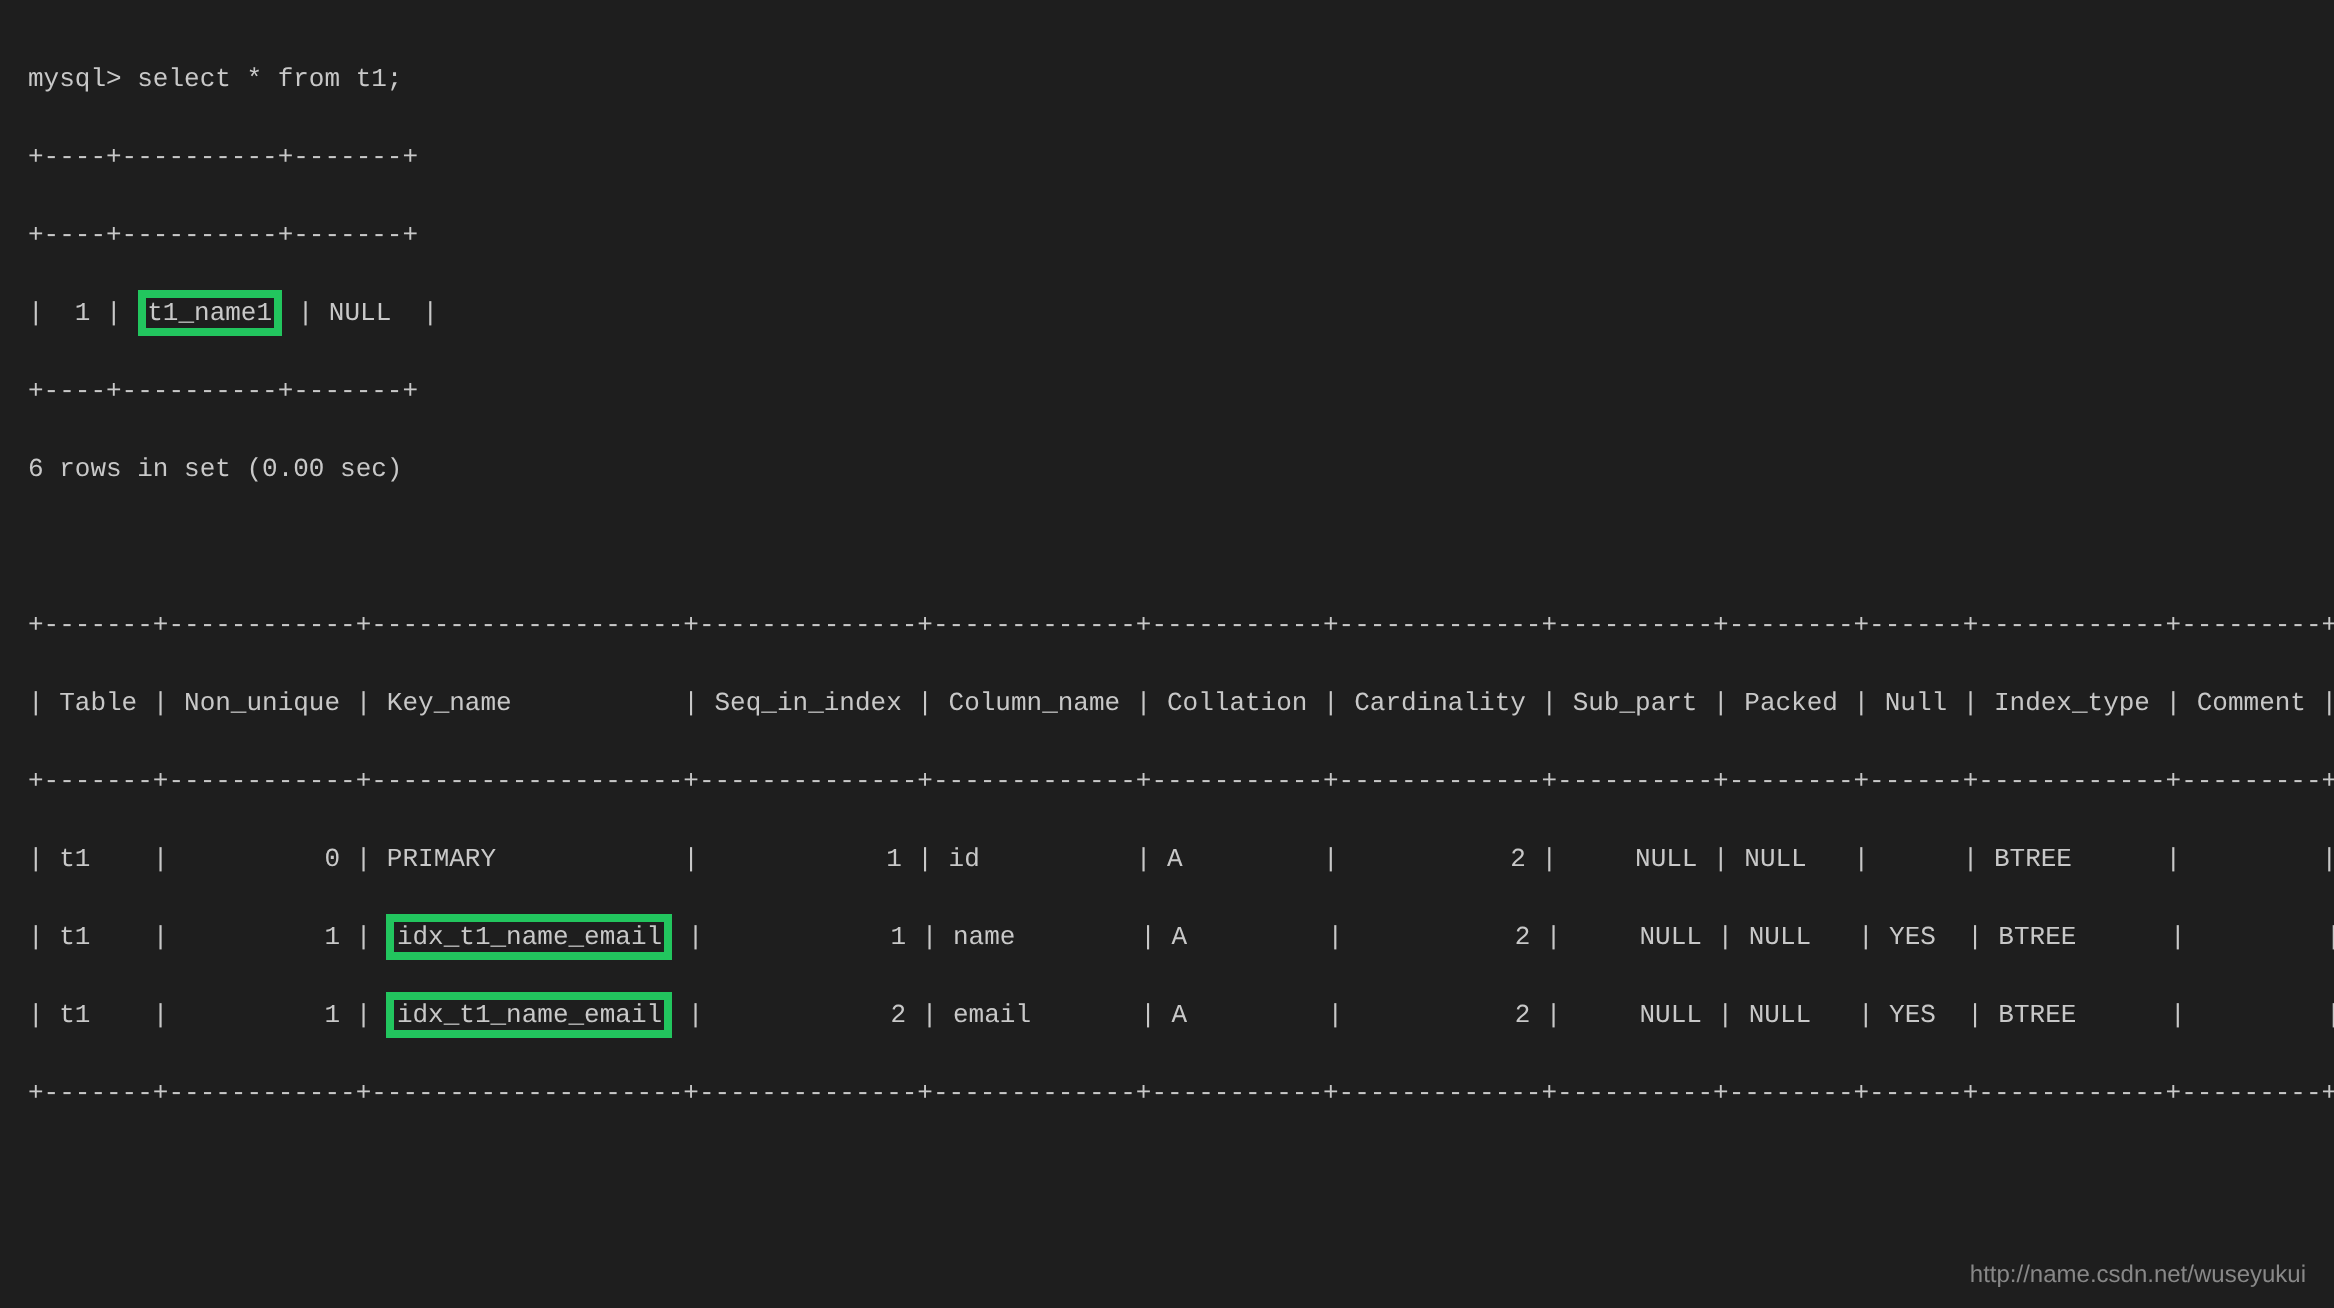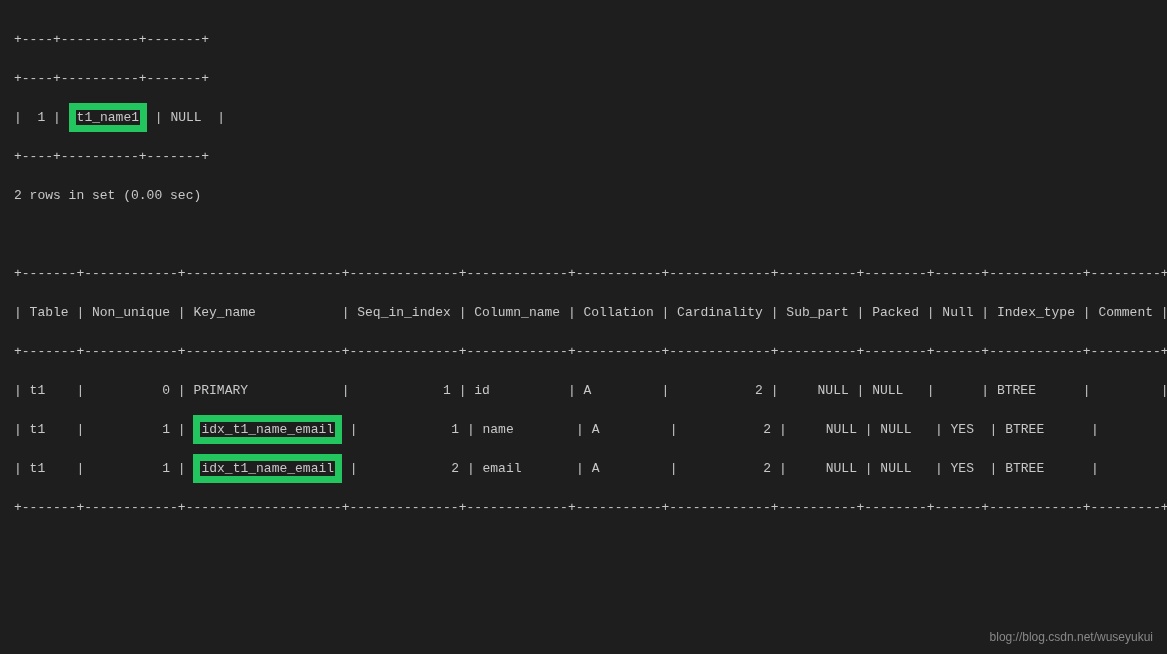--- a/index.html
+++ b/index.html
@@ -24,46 +24,47 @@
       right: 14px;
       color: #888;
       font-size: 12px;
       font-family: Arial, sans-serif;
     }
     .line {
       display: block;
       white-space: pre;
     }
     .inline-box {
-      border: 7px solid #22c55e;
+      border: 4px solid #22c55e;
       display: inline;
       padding: 0 1px;
     }
   </style>
 </head>
 <body>
 
 <div class="terminal">
+<span class="line">mysql&gt; select * from t1;</span>
 <span class="line">+----+----------+-------+</span>
 <span class="line">+----+----------+-------+</span>
 <span class="line">|  1 | <span class="inline-box">t1_name1</span> | NULL  |</span>
 <span class="line">+----+----------+-------+</span>
-<span class="line">2 rows in set (0.00 sec)</span>
+<span class="line">6 rows in set (0.00 sec)</span>
 <span class="line"> </span>
 <span class="line">+-------+------------+--------------------+--------------+-------------+-----------+-------------+----------+--------+------+------------+---------+---------------+</span>
 <span class="line">| Table | Non_unique | Key_name           | Seq_in_index | Column_name | Collation | Cardinality | Sub_part | Packed | Null | Index_type | Comment | Index_comment |</span>
 <span class="line">+-------+------------+--------------------+--------------+-------------+-----------+-------------+----------+--------+------+------------+---------+---------------+</span>
 <span class="line">| t1    |          0 | PRIMARY            |            1 | id          | A         |           2 |     NULL | NULL   |      | BTREE      |         |               |</span>
 <span class="line">| t1    |          1 | <span class="inline-box">idx_t1_name_email</span> |            1 | name        | A         |           2 |     NULL | NULL   | YES  | BTREE      |         |               |</span>
 <span class="line">| t1    |          1 | <span class="inline-box">idx_t1_name_email</span> |            2 | email       | A         |           2 |     NULL | NULL   | YES  | BTREE      |         |               |</span>
 <span class="line">+-------+------------+--------------------+--------------+-------------+-----------+-------------+----------+--------+------+------------+---------+---------------+</span>
 
 
 
 
 
 
 
 
 
 </div>
 
-<div class="watermark">blog://blog.csdn.net/wuseyukui</div>
+<div class="watermark">http://name.csdn.net/wuseyukui</div>
 
 </body></html>

